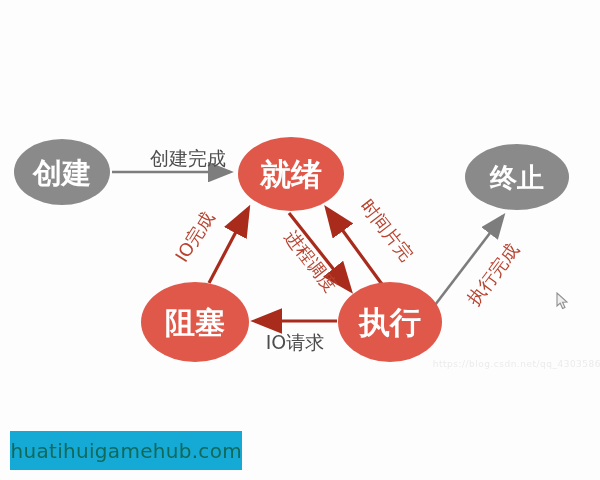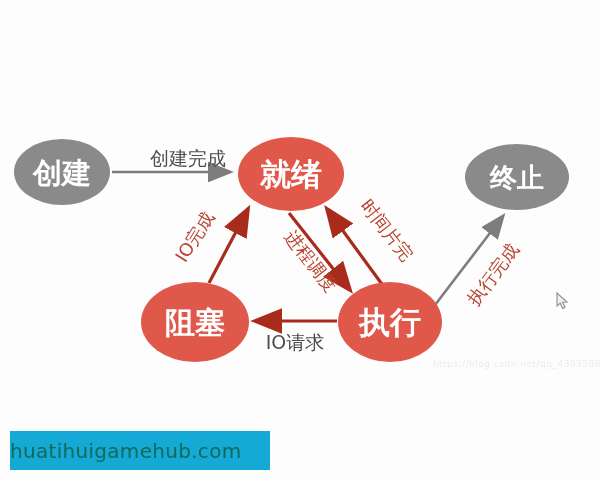--- a/index.html
+++ b/index.html
@@ -18,22 +18,22 @@
   .state-label {
     font-weight: bold;
     fill: #ffffff;
   }
   .edge-label { font-size: 18px; }
   .edge-label-h { font-size: 19px; }
   .watermark-text { font-size: 9px; fill: #ebebeb; letter-spacing: 0.5px; }
   .banner {
     position: absolute;
     left: 10px; top: 431px;
-    width: 260px; height: 39px;
-    display: flex; align-items: center; justify-content: flex-start;
+    width: 232px; height: 39px;
+    display: flex; align-items: center; justify-content: flex-end;
   }
   .banner span {
     font-size: 20px;
     letter-spacing: 0.3px;
   }
   .cursor-svg { position: absolute; left: 556px; top: 292px; }
 </style>
 </head>
 <body>
 

